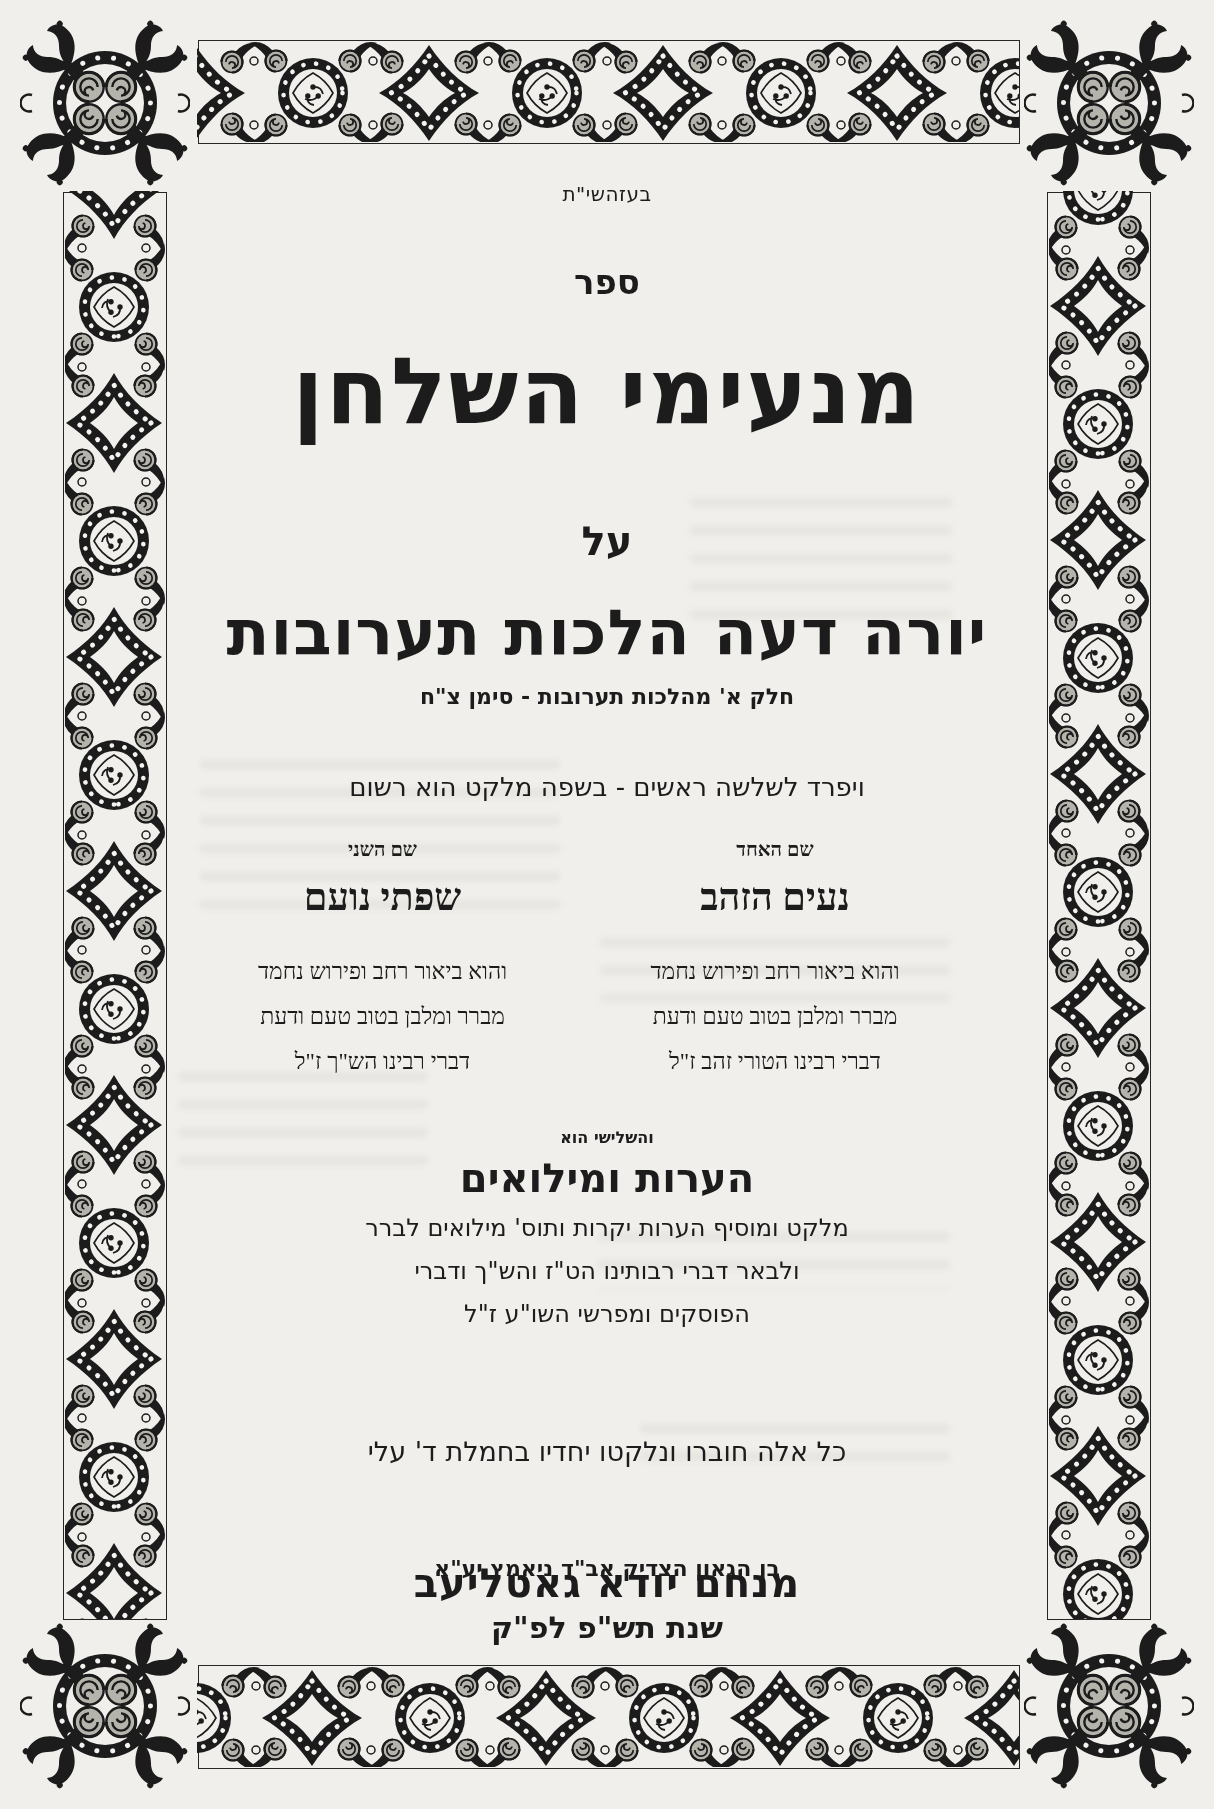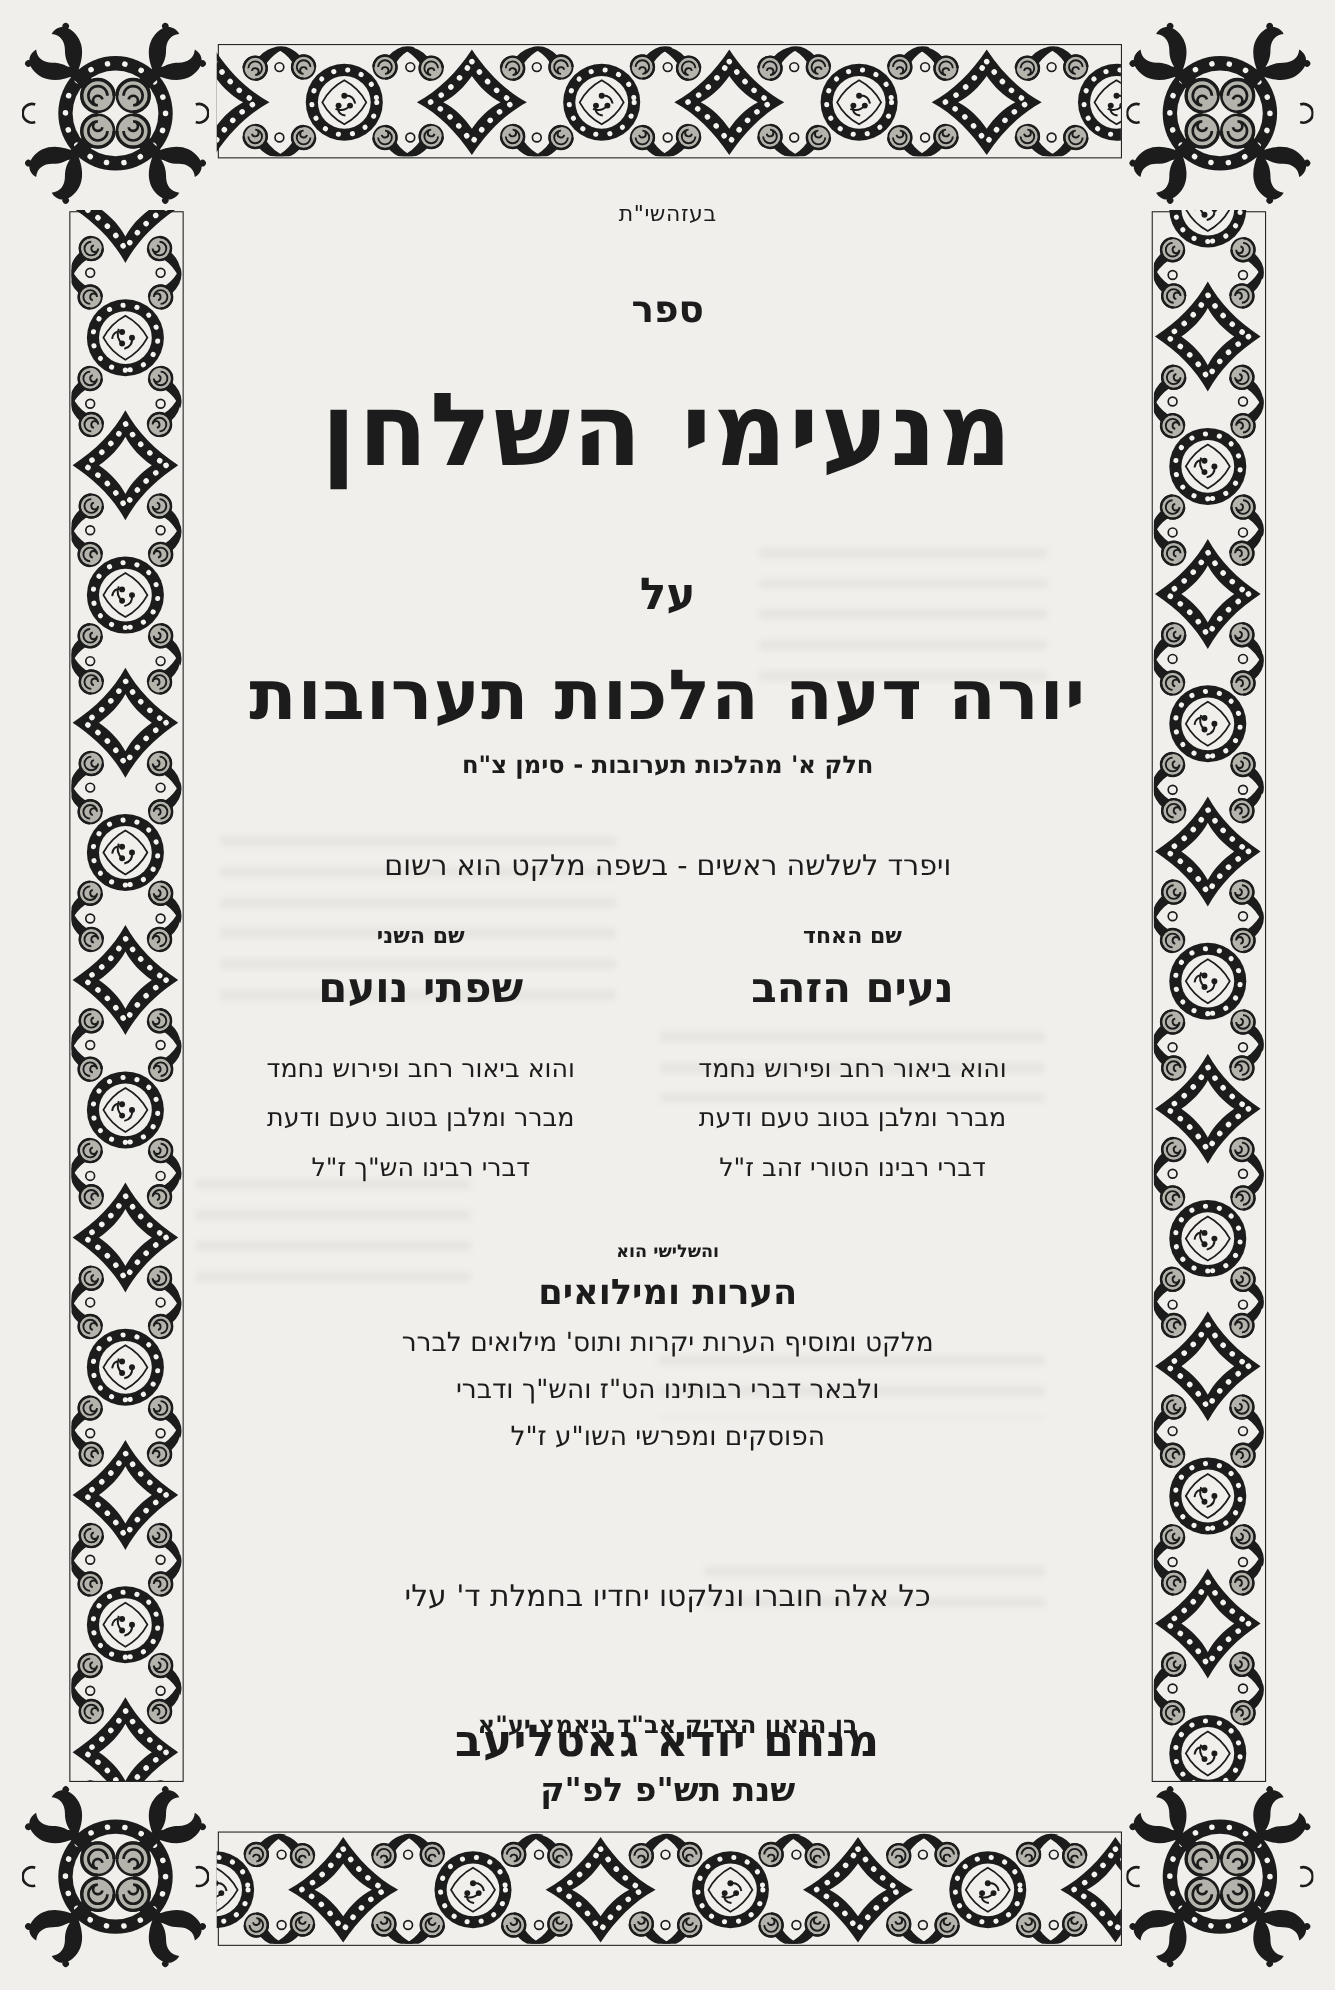--- a/index.html
+++ b/index.html
@@ -34,29 +34,29 @@
     transform-origin:0 0;transform:rotate(90deg) translateY(-104px);}
   
   .tline{position:absolute;left:185px;width:844px;text-align:center;line-height:1.18;}
   .blessing{top:183px;font-size:20px;letter-spacing:.5px;}
   .sefer{top:262px;font-size:34px;font-weight:bold;}
   .main-title{top:344px;font-size:92px;font-weight:bold;line-height:1.05;letter-spacing:2px;}
   .al{top:518px;font-size:40px;font-weight:bold;}
   .subject{top:596px;font-size:63px;font-weight:bold;letter-spacing:1px;}
   .part-note{top:684px;font-size:22px;font-weight:bold;}
   .division-note{top:772px;font-size:26px;}
-  .col{position:absolute;top:838px;width:395px;text-align:center;}
+  .col{position:absolute;top:838px;width:395px;text-align:center;font-family:Liberation Serif, serif;}
   .col.right{left:580px;width:390px;}
   .col.left{left:185px;}
   .col .col-heading{font-size:20px;font-weight:bold;}
   .col .col-name{font-size:38px;font-weight:bold;margin-top:14px;}
   .col .col-lines{margin-top:30px;font-size:23px;line-height:45px;}
   .third{position:absolute;top:1128px;left:185px;width:844px;text-align:center;}
   .third .col-heading{font-size:16px;font-weight:bold;}
-  .third .col-name{font-size:32px;font-weight:bold;margin-top:8px;}
+  .third .col-name{font-size:40px;font-weight:bold;margin-top:8px;}
   .third .col-lines{margin-top:6px;font-size:24px;line-height:43px;}
   .colophon-intro{top:1436px;font-size:27px;}
   .author-name{top:1560px;font-size:40px;font-weight:bold;letter-spacing:1px;}
   .lineage{top:1556px;font-size:22px;font-weight:bold;}
   .year{top:1610px;font-size:30px;font-weight:bold;}
   
   .ghost{
     position:absolute;
     background:repeating-linear-gradient(180deg,
       rgba(125,125,118,.20) 0 9px, rgba(125,125,118,0) 9px 28px);

